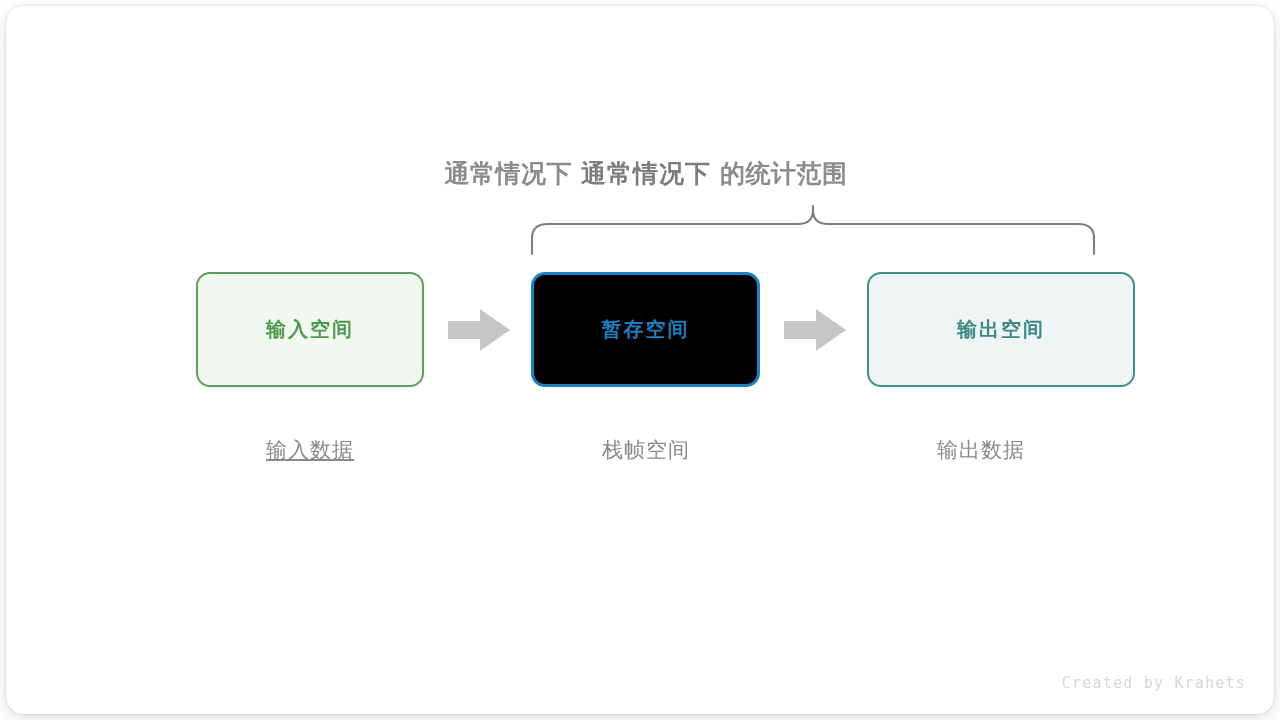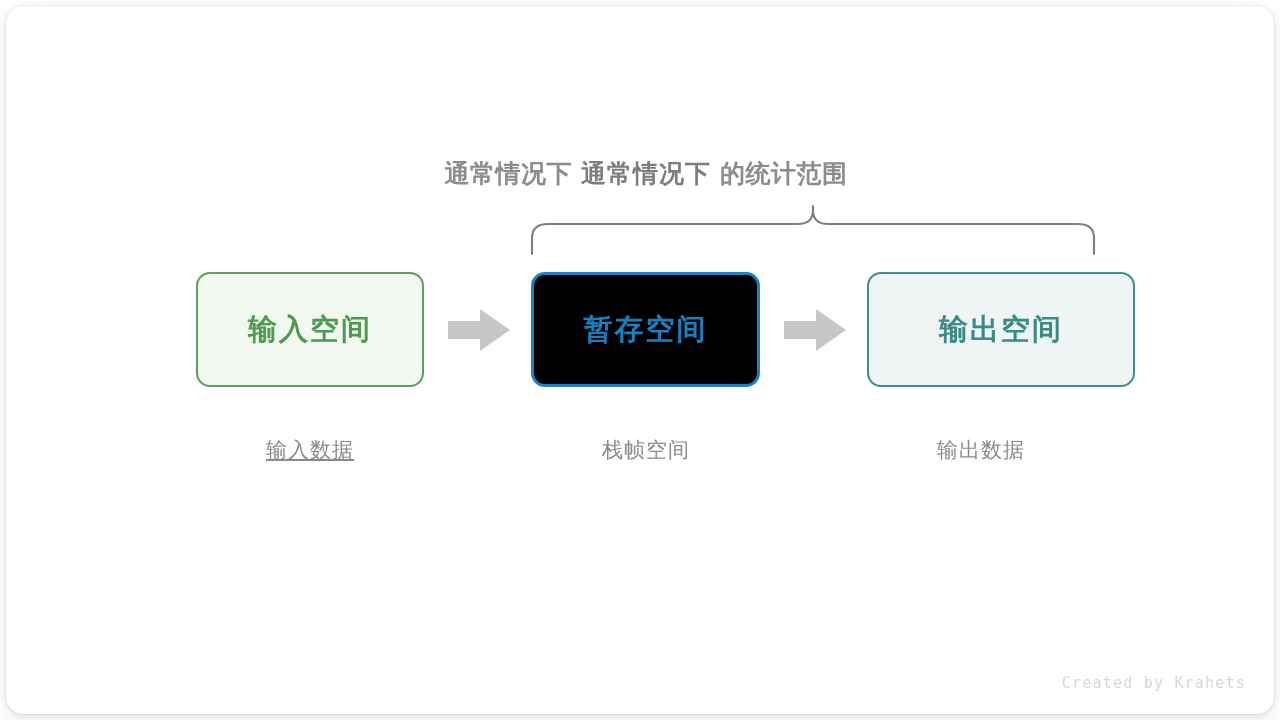--- a/index.html
+++ b/index.html
@@ -71,21 +71,21 @@
     position: absolute;
     top: 266px;
     height: 115px;
     border-radius: 14px;
     box-sizing: border-box;
     display: flex;
     align-items: center;
     justify-content: center;
   }
   .box-label {
-    font-size: 29px;
+    font-size: 20px;
     font-weight: 700;
     letter-spacing: 2px;
     text-align: right;
   }
 
   #box-input {
     left: 190px;
     width: 228px;
     background: #f1f8f0;
     border: 2px solid #5f9e5c;

